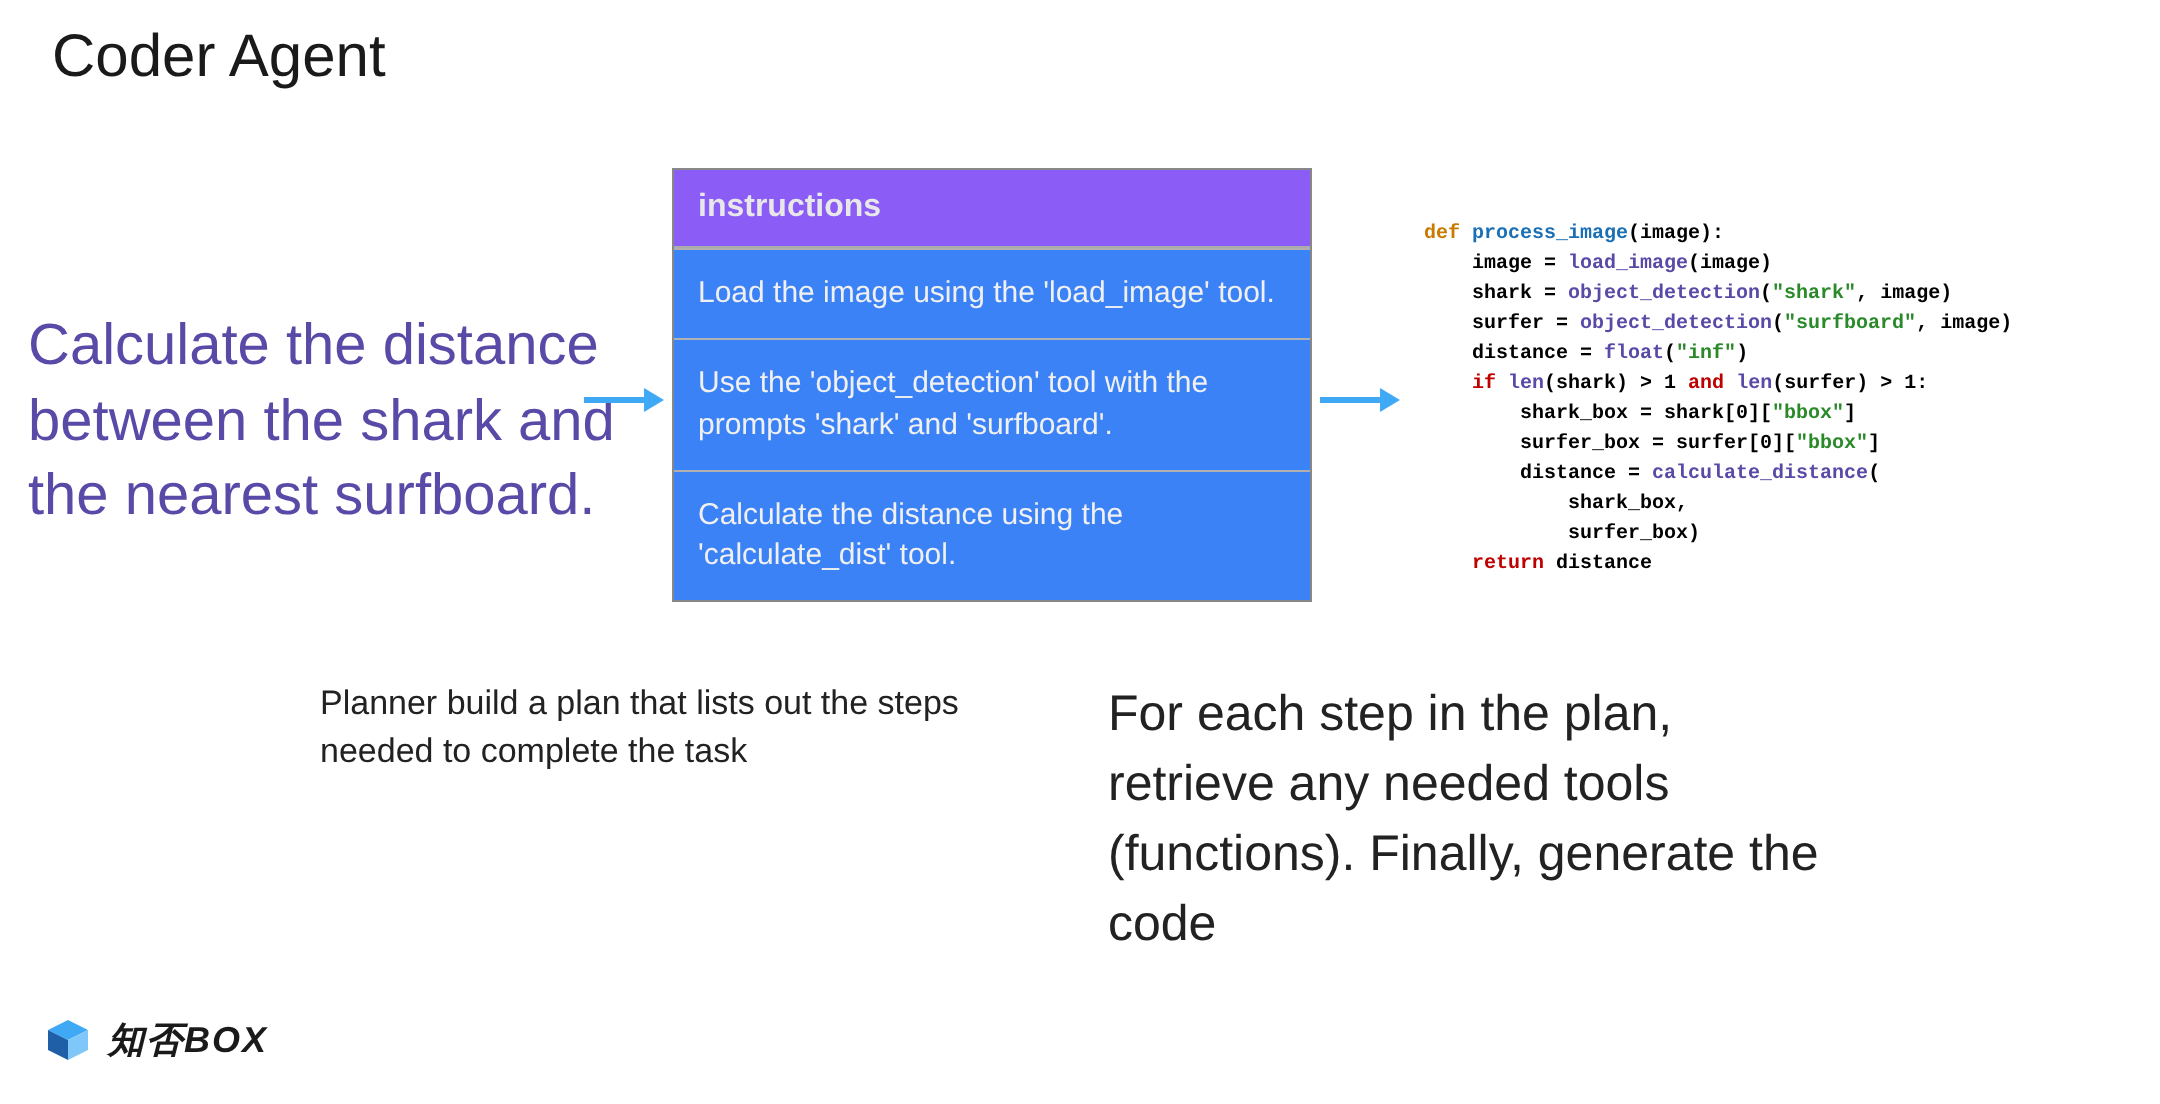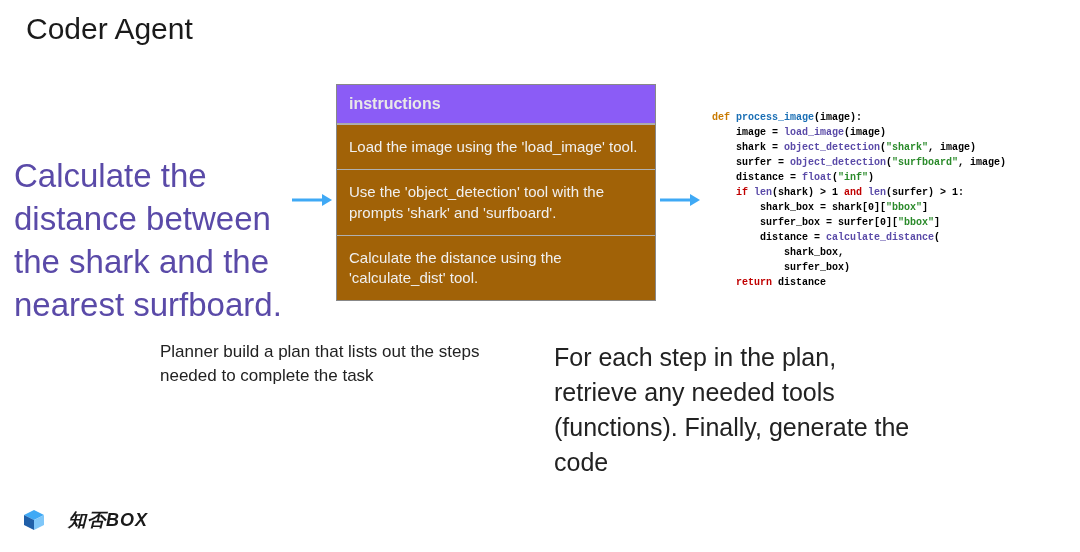--- a/index.html
+++ b/index.html
@@ -17,21 +17,21 @@
     left: 26px;
     font-size: 30px;
     font-weight: normal;
     color: #1a1a1a;
   }
   .prompt {
     position: absolute;
     top: 155px;
     left: 14px;
     width: 305px;
-    font-size: 33px;
+    font-size: 29px;
     color: #5a4aa8;
     line-height: 1.3;
   }
   .arrow {
     position: absolute;
     width: 40px;
     height: 20px;
   }
   .arrow svg { display: block; }
   .arrow1 { top: 190px; left: 292px; }
@@ -45,21 +45,21 @@
   }
   .plan-header {
     background: #8b5cf6;
     color: #e8e8e8;
     font-weight: bold;
     font-size: 16px;
     padding: 10px 12px;
     border-bottom: 1px solid #aaa;
   }
   .plan-row {
-    background: #a16207;
+    background: #3b82f6;
     color: #f0f0f0;
     font-size: 15px;
     padding: 12px;
     border-top: 1px solid #b0b0b0;
     line-height: 1.35;
   }
   .code-block {
     position: absolute;
     top: 110px;
     left: 712px;
@@ -93,21 +93,21 @@
     font-size: 25px;
     color: #222;
     line-height: 1.4;
   }
   .watermark {
     position: absolute;
     bottom: 20px;
     left: 22px;
     display: flex;
     align-items: center;
-    gap: 22px;
+    gap: 8px;
   }
   .watermark-logo {
     width: 24px;
     height: 24px;
   }
   .watermark-text {
     font-family: "Arial Black", Arial, sans-serif;
     font-size: 18px;
     font-weight: 900;
     font-style: italic;

